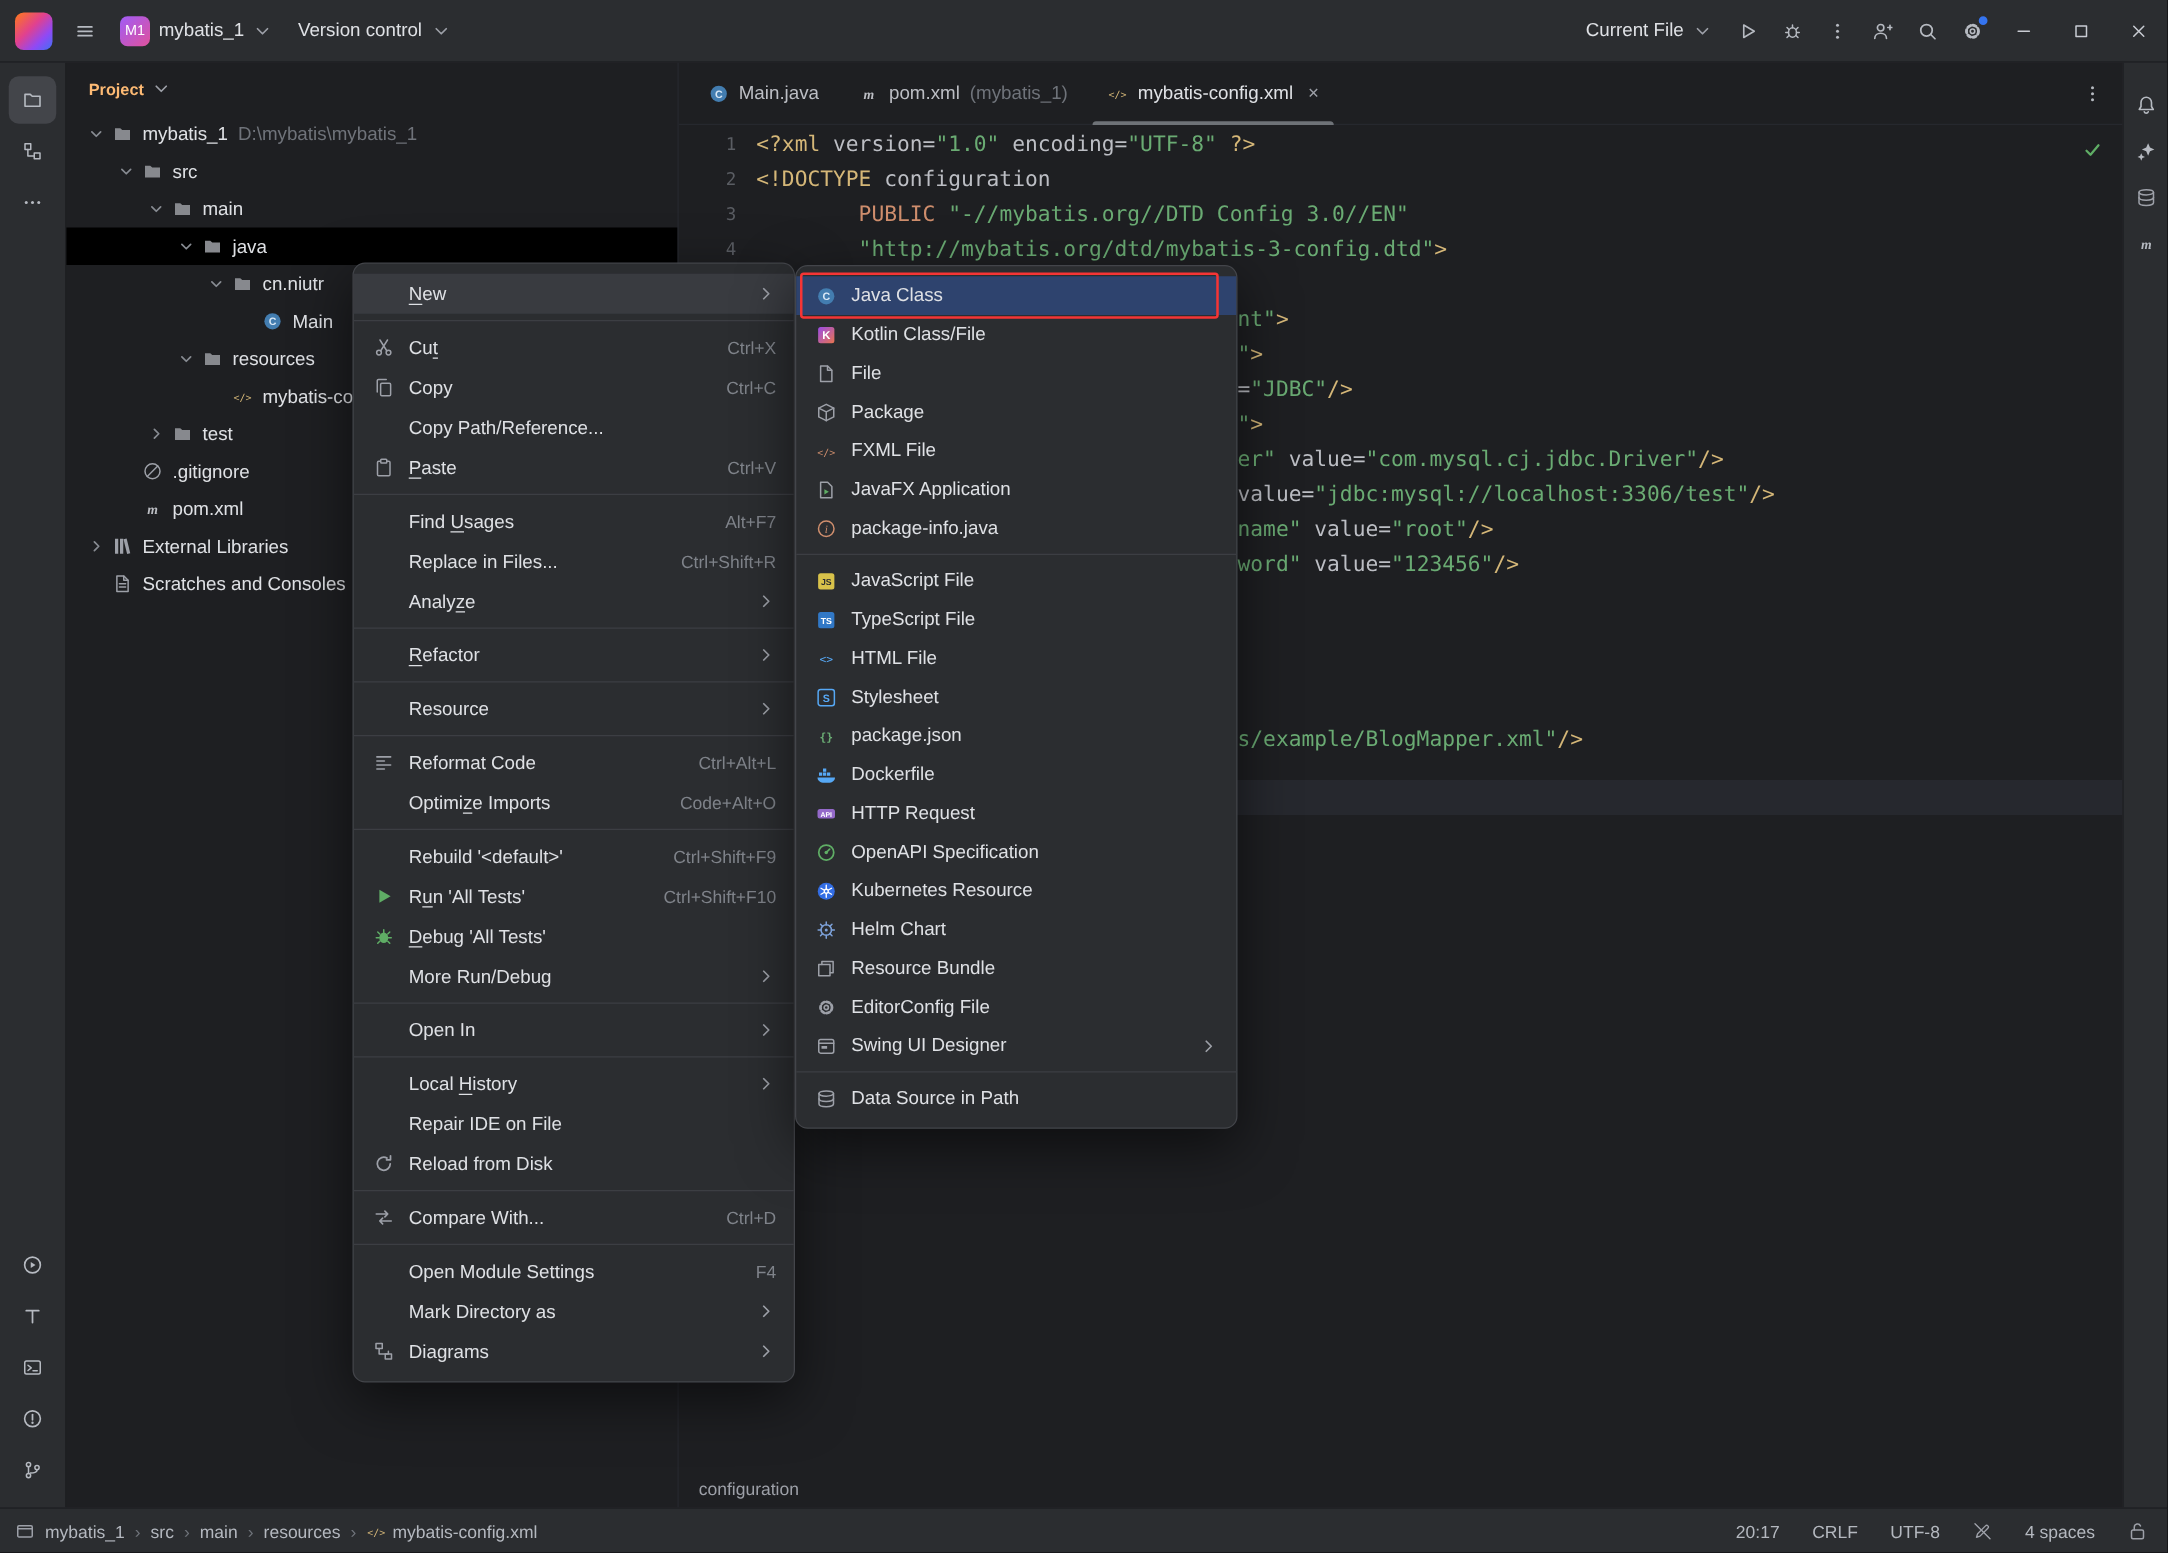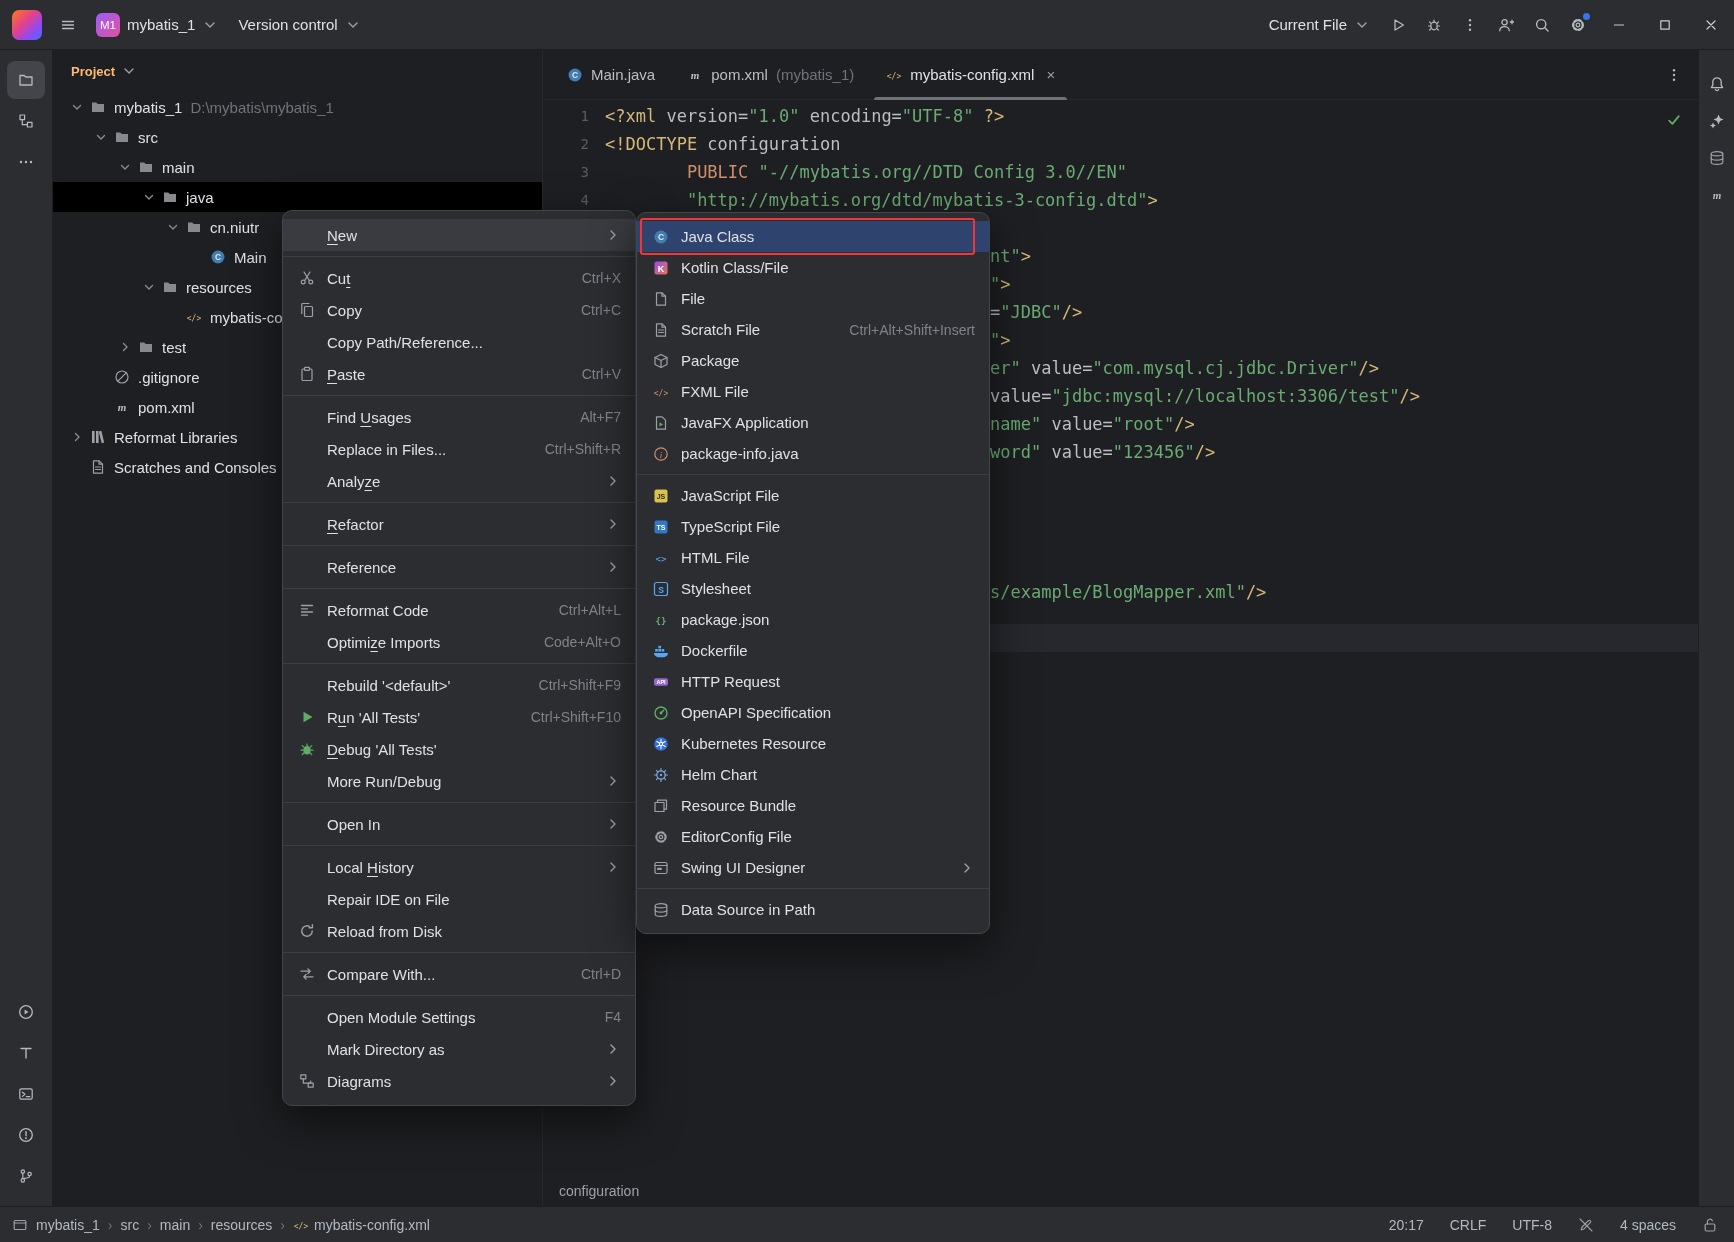--- a/index.html
+++ b/index.html
@@ -409,21 +409,21 @@
               <path d="M6.5 4.5 10 8l-3.5 3.5" stroke="#878b92" stroke-width="1.4"></path>
             </svg>
           </span>
           <span class="ticon">
             <svg width="16" height="16" viewBox="0 0 16 16" xmlns="http://www.w3.org/2000/svg" style="fill:none;stroke-linecap:round;stroke-linejoin:round">
               <rect x="2" y="2" width="2.6" height="12" fill="#9da0a8"></rect>
               <rect x="6" y="2" width="2.6" height="12" fill="#9da0a8"></rect>
               <rect x="10.2" y="2" width="2.6" height="12" transform="rotate(-14 11.5 8)" fill="#9da0a8"></rect>
             </svg>
           </span>
-          <span class="tlabel">Reformat Libraries</span>
+          <span class="tlabel">External Libraries</span>
         </div>
         <div class="trow" style="padding-left:14px">
           <span class="tchev"></span>
           <span class="ticon">
             <svg width="16" height="16" viewBox="0 0 16 16" xmlns="http://www.w3.org/2000/svg" style="fill:none;stroke-linecap:round;stroke-linejoin:round">
               <path d="M3.5 1.8h5.6l3.4 3.4v9H3.5z" stroke="#9da0a8" stroke-width="1.2"></path>
               <path d="M9 2v3.2h3.3M5.5 8h5M5.5 10.5h5" stroke="#9da0a8" stroke-width="1.2"></path>
             </svg>
           </span>
           <span class="tlabel">Scratches and Consoles</span>
@@ -649,21 +649,21 @@
         <span class="ml"><u>R</u>efactor</span>
         <span class="marw">
           <svg width="16" height="16" viewBox="0 0 16 16" xmlns="http://www.w3.org/2000/svg" style="fill:none;stroke-linecap:round;stroke-linejoin:round">
             <path d="M6 4l4 4-4 4" stroke="#9da0a8" stroke-width="1.4"></path>
           </svg>
         </span>
       </div>
       <div class="msep"></div>
       <div class="mi">
         <span class="mic"></span>
-        <span class="ml">Reference</span>
+        <span class="ml">Resource</span>
         <span class="marw">
           <svg width="16" height="16" viewBox="0 0 16 16" xmlns="http://www.w3.org/2000/svg" style="fill:none;stroke-linecap:round;stroke-linejoin:round">
             <path d="M6 4l4 4-4 4" stroke="#9da0a8" stroke-width="1.4"></path>
           </svg>
         </span>
       </div>
       <div class="msep"></div>
       <div class="mi">
         <span class="mic">
           <svg width="16" height="16" viewBox="0 0 16 16" xmlns="http://www.w3.org/2000/svg" style="fill:none;stroke-linecap:round;stroke-linejoin:round">
@@ -815,30 +815,20 @@
           <svg width="16" height="16" viewBox="0 0 16 16" xmlns="http://www.w3.org/2000/svg" style="fill:none;stroke-linecap:round;stroke-linejoin:round">
             <path d="M3.5 1.8h5.6l3.4 3.4v9H3.5z" stroke="#9da0a8" stroke-width="1.2"></path>
             <path d="M9 2v3.2h3.3" stroke="#9da0a8" stroke-width="1.2"></path>
           </svg>
         </span>
         <span class="ml">File</span>
       </div>
       <div class="mi">
         <span class="mic">
           <svg width="16" height="16" viewBox="0 0 16 16" xmlns="http://www.w3.org/2000/svg" style="fill:none;stroke-linecap:round;stroke-linejoin:round">
-            <path d="M3.5 1.8h5.6l3.4 3.4v9H3.5z" stroke="#9da0a8" stroke-width="1.2"></path>
-            <path d="M9 2v3.2h3.3M5.5 8h5M5.5 10.5h5" stroke="#9da0a8" stroke-width="1.2"></path>
-          </svg>
-        </span>
-        <span class="ml">Scratch File</span>
-        <span class="msc">Ctrl+Alt+Shift+Insert</span>
-      </div>
-      <div class="mi">
-        <span class="mic">
-          <svg width="16" height="16" viewBox="0 0 16 16" xmlns="http://www.w3.org/2000/svg" style="fill:none;stroke-linecap:round;stroke-linejoin:round">
             <path d="M8 1.5 14 4.5v7L8 14.5 2 11.5v-7z" stroke="#9da0a8" stroke-width="1.2"></path>
             <path d="M2 4.5 8 7.5l6-3M8 7.5v7" stroke="#9da0a8" stroke-width="1.2"></path>
           </svg>
         </span>
         <span class="ml">Package</span>
       </div>
       <div class="mi">
         <span class="mic">
           <svg width="16" height="16" viewBox="0 0 16 16" xmlns="http://www.w3.org/2000/svg" style="fill:none;stroke-linecap:round;stroke-linejoin:round">
             <text x="8" y="11.5" font-size="8" fill="#cf8e6d" text-anchor="middle" font-family="DejaVu Sans Mono,monospace">&lt;/&gt;</text>

